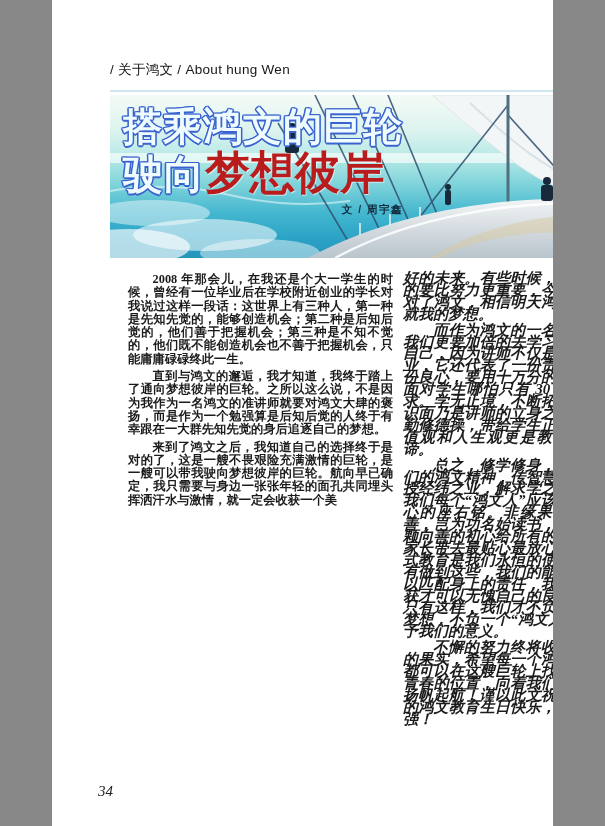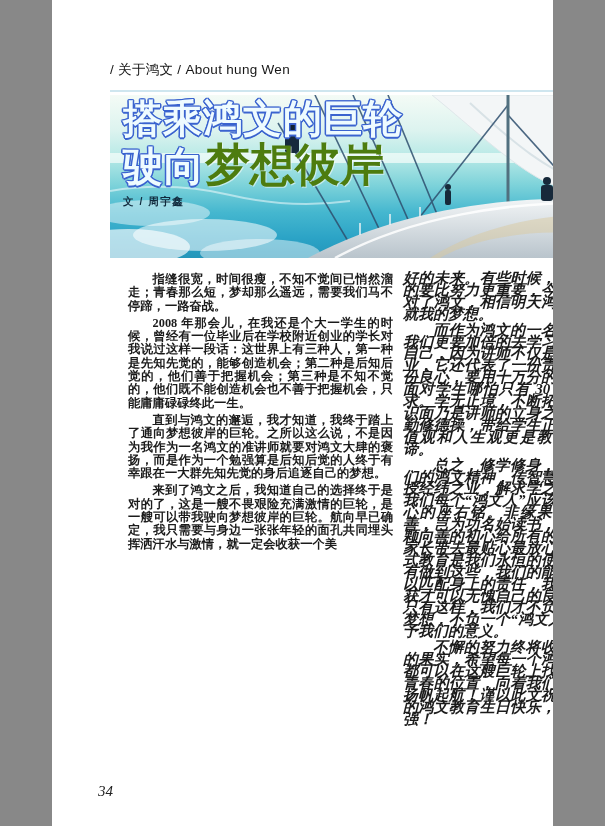--- a/index.html
+++ b/index.html
@@ -3,30 +3,30 @@
 <meta charset="utf-8">
 <style>
   html,body{margin:0;padding:0;background:#888;}
   .page{position:relative;width:501px;height:826px;background:#ffffff;overflow:hidden;
         font-family:"Liberation Serif",serif;margin:0 auto;}
   .breadcrumb{position:absolute;left:58px;top:61px;font-family:"Liberation Sans",sans-serif;
         font-size:13.5px;color:#161616;letter-spacing:.3px;}
   .divider{position:absolute;left:58px;top:90px;width:487px;height:2px;background:#cfe6ef;}
   .banner{position:absolute;left:58px;top:95px;width:487px;height:163px;overflow:hidden;}
   .banner svg{position:absolute;left:0;top:0;width:100%;height:100%;}
-  .banner-text{position:absolute;left:13px;top:4px;font-family:"Liberation Sans",sans-serif;
+  .banner-text{position:absolute;left:13px;top:12px;font-family:"Liberation Sans",sans-serif;
         font-weight:bold;line-height:1;}
   .t-outline{color:#eefbff;
         text-shadow:-1.5px 0 #3a63cf,1.5px 0 #3a63cf,0 -1.5px #3a63cf,0 1.5px #3a63cf,
         -1px -1px #3a63cf,1px -1px #3a63cf,-1px 1px #3a63cf,1px 1px #3a63cf;}
   .t1{font-size:39px;letter-spacing:1px;}
   .t2{font-size:40px;margin-top:4px;letter-spacing:1px;}
-  .t2 .solid{font-size:45px;color:#4d7c0f;letter-spacing:0;
+  .t2 .solid{font-size:45px;color:#b91c1c;letter-spacing:0;
         text-shadow:1px 1px 0 rgba(255,255,255,.55);}
-  .byline{margin-top:9px;font-size:10.5px;color:#10293c;font-weight:bold;letter-spacing:1.5px;}
+  .byline{margin-top:9px;font-size:10.5px;color:#10293c;font-weight:bold;letter-spacing:1.5px;text-align:right;}
   .article{position:absolute;left:76px;top:273px;width:474px;display:flex;color:#1b1b1b;}
   .col{text-align:justify;}
   .col p{margin:0 0 4px;text-indent:2em;font-weight:600;}
   .col p.cont{text-indent:0;}
   .col-left{width:265px;font-size:12.3px;line-height:13.3px;}
   .col-right{width:199px;margin-left:10px;font-size:15px;line-height:11.9px;font-style:italic;}
   .pagenum{position:absolute;left:46px;top:783px;font-size:15px;font-style:italic;color:#222;}
 </style>
 </head>
 <body>
@@ -96,21 +96,20 @@
     </svg>
     <div class="banner-text">
       <div class="t1 t-outline">搭乘鸿文的巨轮</div>
       <div class="t2"><span class="t-outline">驶向</span><span class="solid">梦想彼岸</span></div>
       <div class="byline">文 / 周宇鑫</div>
     </div>
   </div>
 
   <div class="article">
     <div class="col col-left">
-      <p>指缝很宽，时间很瘦，不知不觉间已悄然溜走；青春那么短，梦却那么遥远，需要我们马不停蹄，一路奋战。</p>
       <p>2008 年那会儿，在我还是个大一学生的时候，曾经有一位毕业后在学校附近创业的学长对我说过这样一段话：这世界上有三种人，第一种是先知先觉的，能够创造机会；第二种是后知后觉的，他们善于把握机会；第三种是不知不觉的，他们既不能创造机会也不善于把握机会，只能庸庸碌碌终此一生。</p>
       <p>直到与鸿文的邂逅，我才知道，我终于踏上了通向梦想彼岸的巨轮。之所以这么说，不是因为我作为一名鸿文的准讲师就要对鸿文大肆的褒扬，而是作为一个勉强算是后知后觉的人终于有幸跟在一大群先知先觉的身后追逐自己的梦想。</p>
       <p>来到了鸿文之后，我知道自己的选择终于是对的了，这是一艘不畏艰险充满激情的巨轮，是一艘可以带我驶向梦想彼岸的巨轮。航向早已确定，我只需要与身边一张张年轻的面孔共同埋头挥洒汗水与激情，就一定会收获一个美</p>
     </div>
     <div class="col col-right">
       <p class="cont">好的未来。有些时候，选择真的要比努力更重要，今天我选对了鸿文，相信明天鸿文将成就我的梦想。</p>
       <p>而作为鸿文的一名讲师，我们更要加倍的去学习和提高自己，因为讲师不仅是一份职业，它还代表了一份责任和一份良心，要用十万分的努力去面对学生哪怕只有 30 分的要求。学无止境，不断拓展的知识面乃是讲师的立身之根本；勤修德操，带给学生正确的价值观和人生观更是教学的真谛。</p>
       <p>总之，修学修身，弘扬我们的鸿文精神，传智慧之道，授经纬之业，解求学之惑，是我们每个“鸿文人”应该镌刻于心的座右铭。非缘果报方为善，岂为功名始读书，本着一颗向善的初心给所有的学生和家长带去最贴心最放心的鸿文式教育是我们永恒的使命。只有做到这些，我们的能力才可以匹配身上的责任，我们的收获才可以无愧自己的良心。也只有这样，我们才不负自己的梦想，不负一个“鸿文人”所赋予我们的意义。</p>
       <p>不懈的努力终将收获成功的果实，希望每一个鸿文家人都可以在这艘巨轮上找到挥洒青春的位置，向着我们的梦想扬帆起航！谨以此文祝福我们的鸿文教育生日快乐，越来越强！</p>
     </div>

